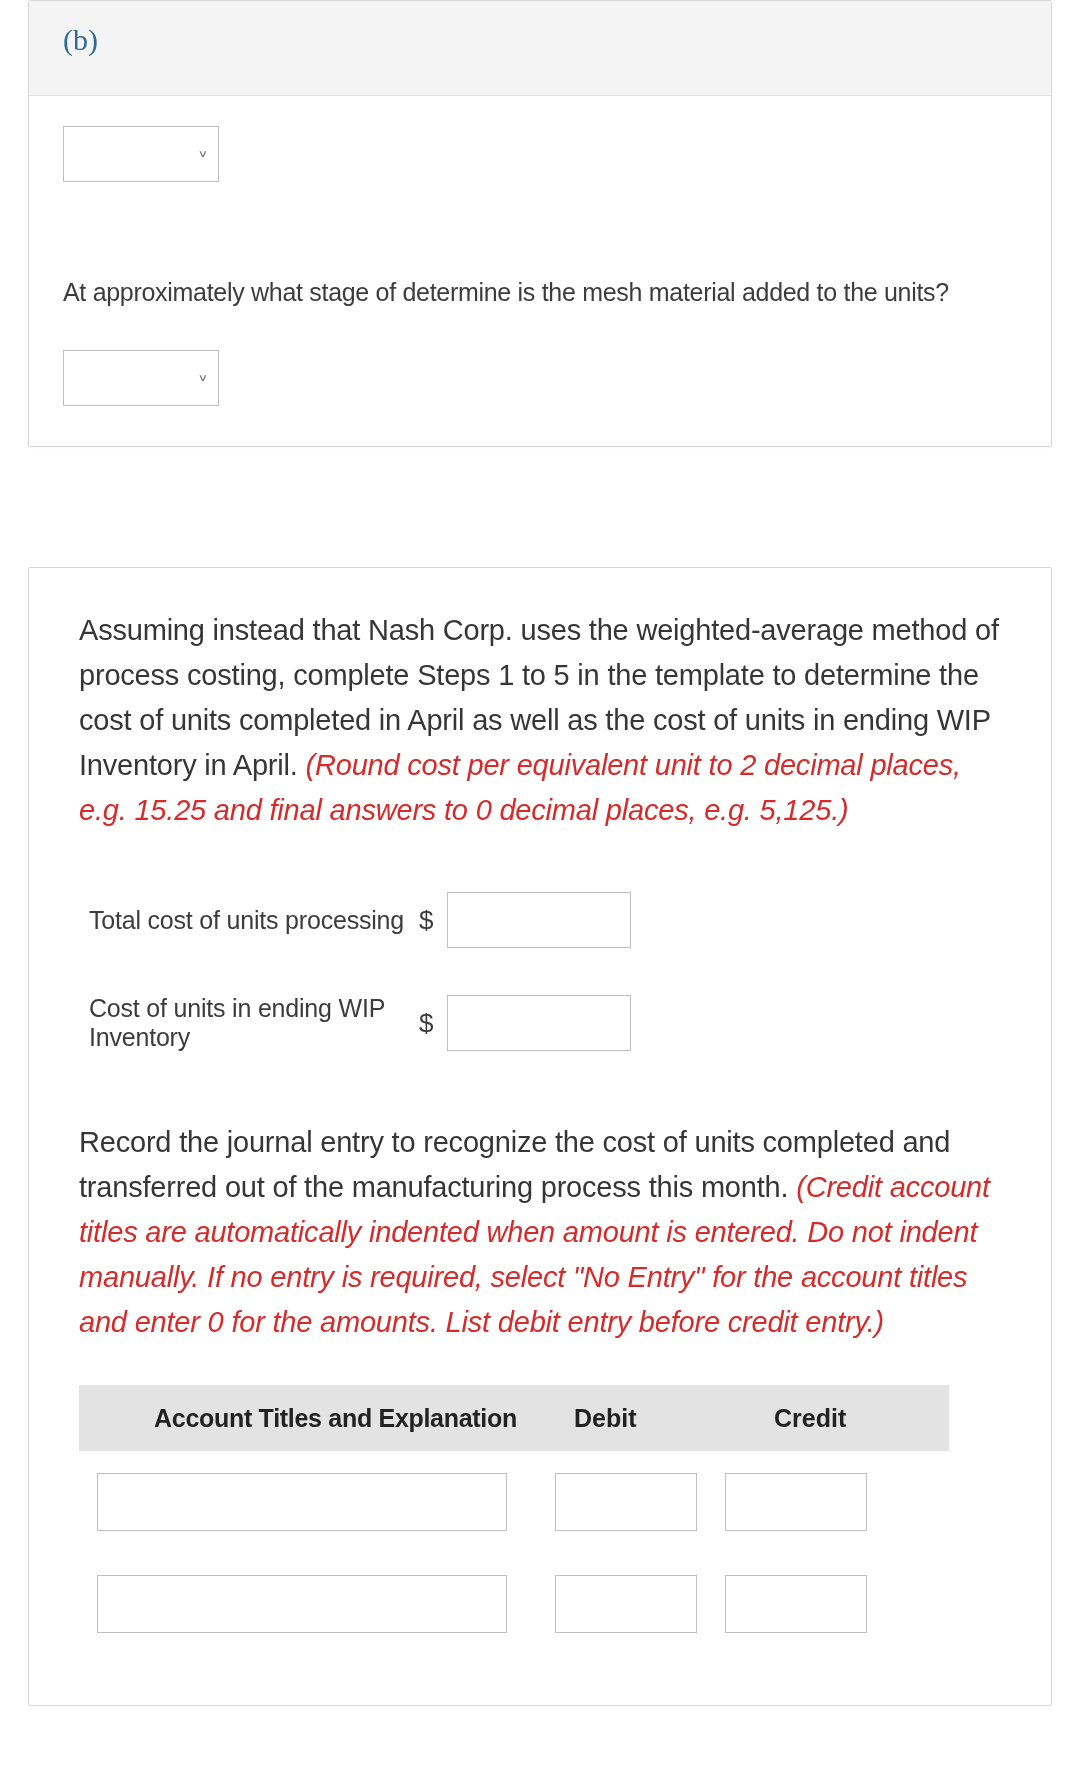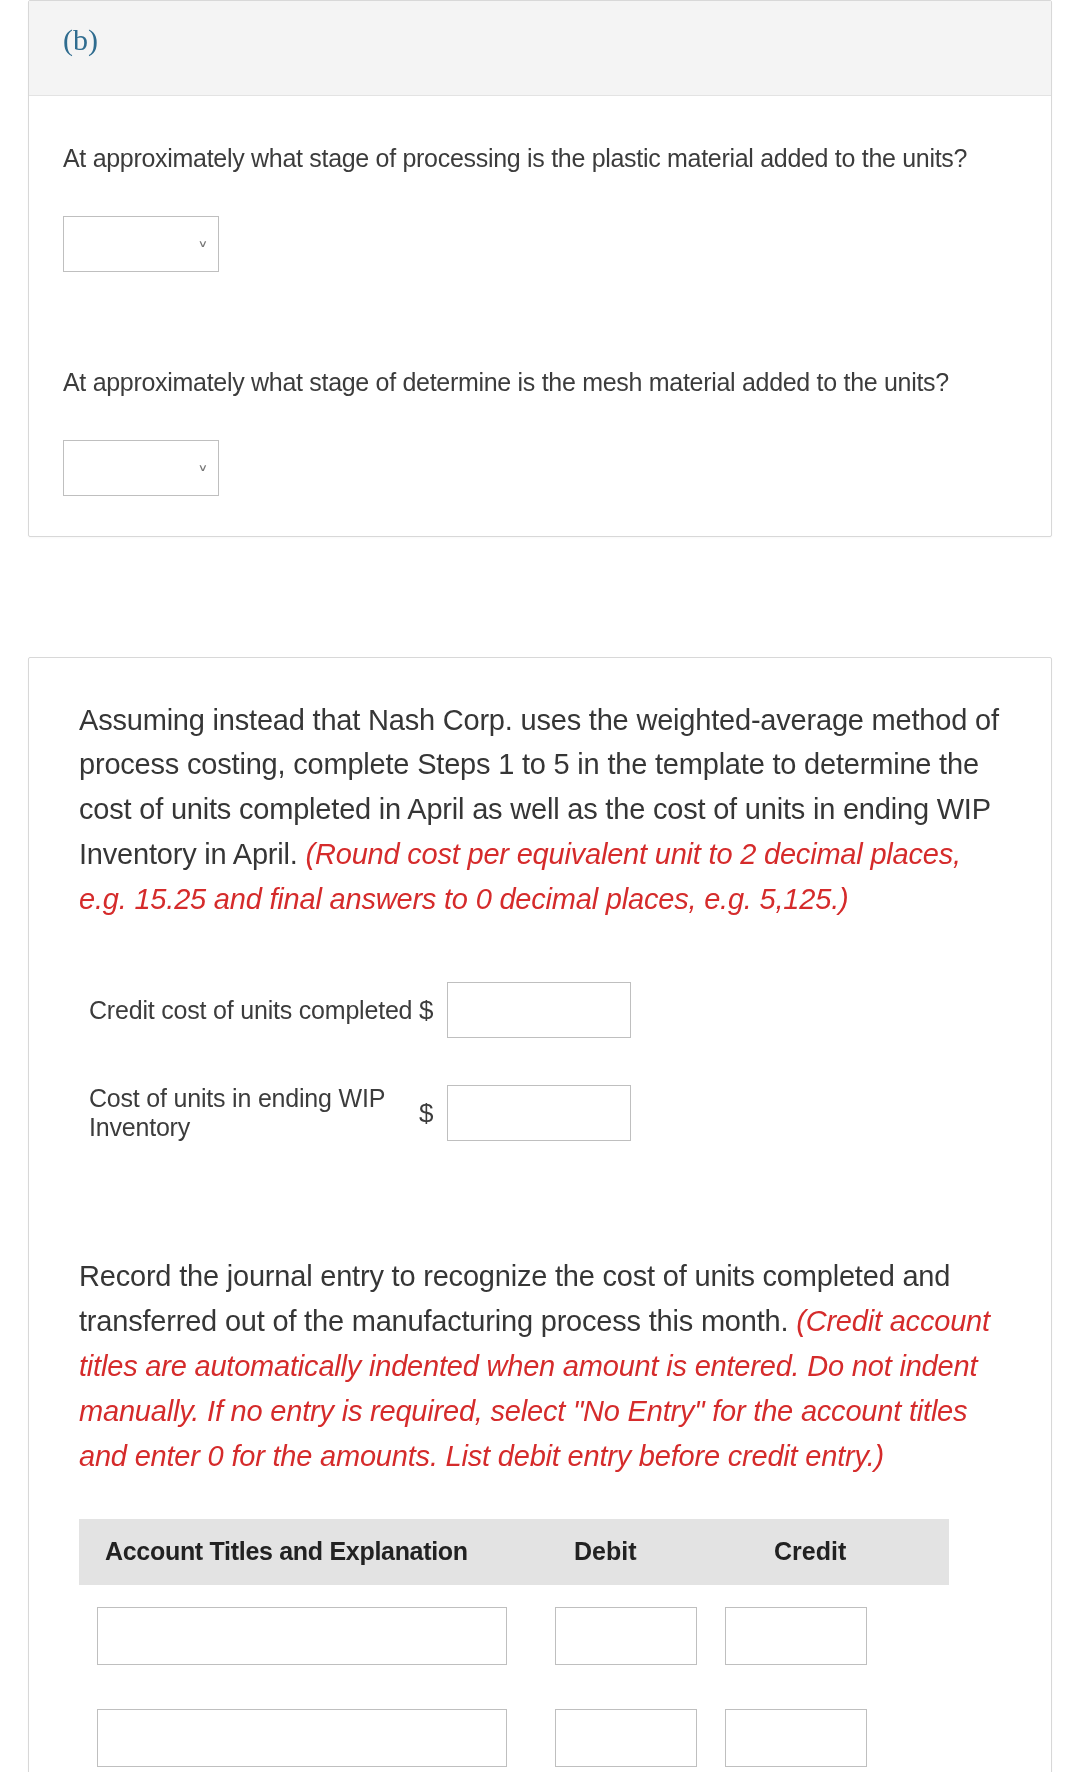--- a/index.html
+++ b/index.html
@@ -97,33 +97,33 @@
     width: 28px;
     text-align: left;
   }
   .num-input {
     border: 1px solid #bfbfbf;
     background: #fff;
     height: 56px;
     width: 184px;
   }
 
-  .je-section { margin-top: 112px; }
+  .je-section { margin-top: 68px; }
 
   .je-table {
     margin-top: 40px;
     width: 870px;
   }
   .je-head {
     display: flex;
     background: #e3e3e3;
     align-items: center;
     height: 66px;
   }
-  .je-head .h1 { width: 495px; padding-left: 26px; font-weight: 700; font-size: 25px; color: #222; letter-spacing: -0.3px;}
+  .je-head .h1 { width: 495px; padding-left: 18px; font-weight: 700; font-size: 25px; color: #222; letter-spacing: -0.3px; text-align: center;}
   .je-head .h2 { width: 200px; text-align: left; font-weight: 700; font-size: 25px; color: #222;}
   .je-head .h3 { width: 175px; text-align: left; font-weight: 700; font-size: 25px; color: #222;}
 
   .je-row {
     display: flex;
     align-items: center;
     padding: 22px 0 22px 18px;
     gap: 0;
   }
   .acc-input {
@@ -145,21 +145,20 @@
 <body>
 
 <div class="page">
 
   <div class="card card1">
     <div class="part-header">
       <span class="part-label">(b)</span>
     </div>
     <div class="card-body">
 
-      <div class="prompt">At approximately what stage of processing is the plastic material added to the units?</div>
       <div class="dropdown-shell">
         <span class="chev">∨</span>
       </div>
 
       <div class="spacer-lg"></div>
 
       <div class="prompt">At approximately what stage of determine is the mesh material added to the units?</div>
       <div class="dropdown-shell">
         <span class="chev">∨</span>
       </div>
@@ -171,21 +170,21 @@
 
   <div class="card">
     <div class="card2-inner">
 
       <div class="para">
         <span>Assuming instead that Nash Corp. uses the weighted-average method of process costing, complete Steps 1 to 5 in the template to determine the cost of units completed in April as well as the cost of units in ending WIP Inventory in April. </span><span class="red-italic">(Round cost per equivalent unit to 2 decimal places, e.g. 15.25 and final answers to 0 decimal places, e.g. 5,125.)</span>
       </div>
 
       <div class="cost-rows">
         <div class="cost-row">
-          <div class="cost-label">Credit cost of units completed</div>
+          <div class="cost-label">Total cost of units processing</div>
           <div class="dollar">$</div>
           <div class="num-input"></div>
         </div>
         <div class="cost-row">
           <div class="cost-label">Cost of units in ending WIP Inventory</div>
           <div class="dollar">$</div>
           <div class="num-input"></div>
         </div>
       </div>
 

